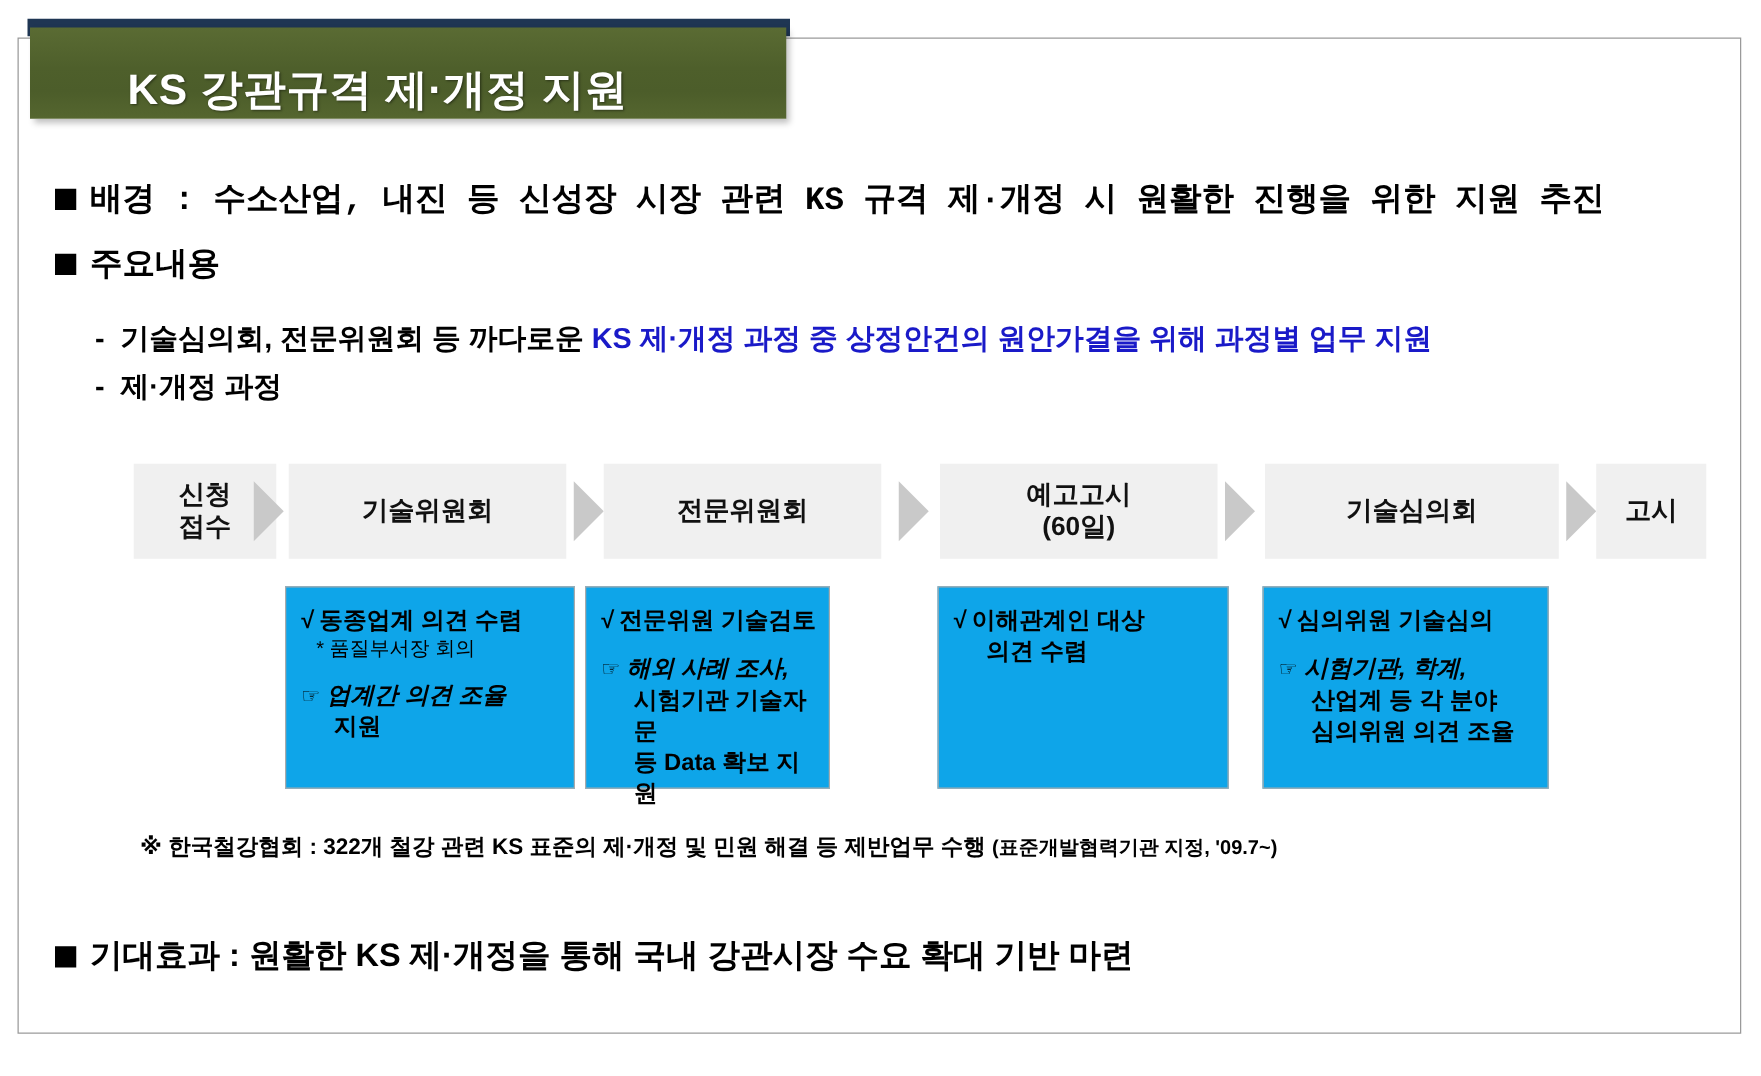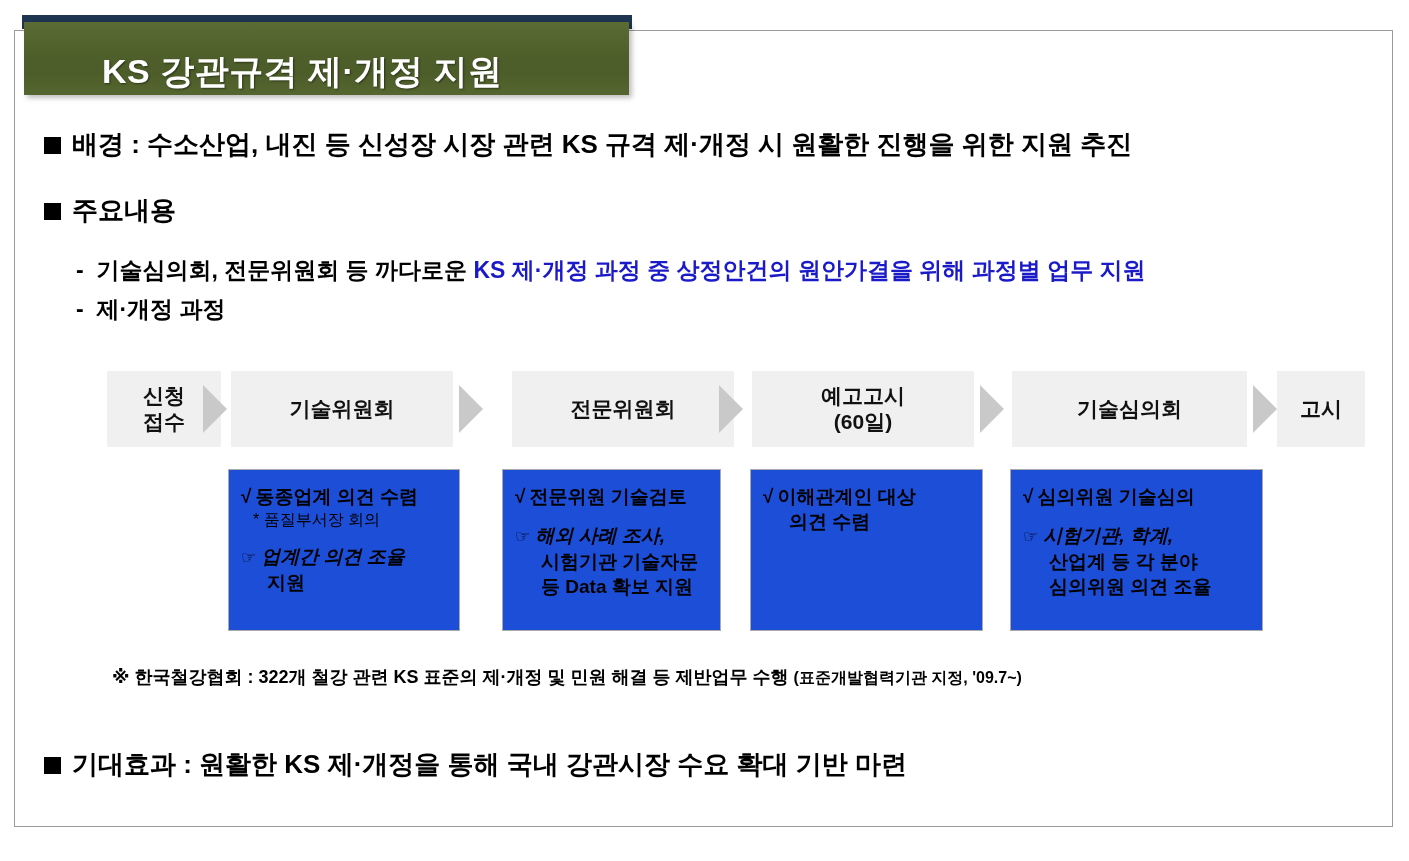--- a/index.html
+++ b/index.html
@@ -68,21 +68,21 @@
   }
 
   .lvl1 {
     position: absolute;
     font-size: 26px;
     font-weight: bold;
     color: #000000;
     white-space: nowrap;
     line-height: 1.1;
   }
-  .row-bg    { left: 44px;  top: 130px; }
+  .row-bg    { left: 44px;  top: 146px; font-family: Liberation Mono, monospace; }
   .row-main  { left: 44px;  top: 196px; }
   .row-eff   { left: 44px;  top: 750px; }
 
   .lvl2 {
     position: absolute;
     font-size: 23px;
     font-weight: bold;
     color: #000000;
     white-space: nowrap;
     line-height: 1.1;
@@ -121,21 +121,21 @@
     border-top: 24px solid transparent;
     border-bottom: 24px solid transparent;
     border-left: 24px solid #c9c9c9;
   }
 
   
   .detail {
     position: absolute;
     top: 469px;
     height: 162px;
-    background: #1d4ed8;
+    background: #0ea5e9;
     border: 1px solid #aaaaaa;
     box-sizing: border-box;
     padding: 14px 10px 8px 12px;
     font-size: 19px;
     font-weight: bold;
     color: #000000;
     line-height: 1.32;
   }
   .detail .check { white-space: nowrap; }
   .detail .sub {
@@ -204,21 +204,21 @@
         <div>접수</div>
       </div>
     </div>
     <div class="arrow" style="left:96px;"></div>
 
     <div class="flow-box" style="left:124px; width:222px;">
       <div>기술위원회</div>
     </div>
     <div class="arrow" style="left:352px;"></div>
 
-    <div class="flow-box" style="left:405px; width:222px;">
+    <div class="flow-box" style="left:376px; width:222px;">
       <div>전문위원회</div>
     </div>
     <div class="arrow" style="left:612px;"></div>
 
     <div class="flow-box" style="left:645px; width:222px;">
       <div>
         <div>예고고시</div>
         <div>(60일)</div>
       </div>
     </div>
@@ -238,39 +238,39 @@
     <div class="check">
       <span class="glyph-check">√</span><span>동종업계 의견 수렴</span>
     </div>
     <div class="sub">* 품질부서장 회의</div>
     <div class="hand">
       <span class="glyph-hand">☞</span><span>업계간 의견 조율</span>
     </div>
     <div class="cont">지원</div>
   </div>
 
-  <div class="detail" style="left:502px; width:219px;">
+  <div class="detail" style="left:468px; width:196px;">
     <div class="check">
       <span class="glyph-check">√</span><span>전문위원 기술검토</span>
     </div>
     <div class="hand">
       <span class="glyph-hand">☞</span><span>해외 사례 조사,</span>
     </div>
     <div class="cont">시험기관 기술자문</div>
     <div class="cont">등 Data 확보 지원</div>
   </div>
 
   <div class="detail" style="left:750px; width:233px;">
     <div class="check">
       <span class="glyph-check">√</span><span>이해관계인 대상</span>
     </div>
     <div class="cont">의견 수렴</div>
   </div>
 
-  <div class="detail" style="left:1010px; width:253px;">
+  <div class="detail" style="left:1010px; width:229px;">
     <div class="check">
       <span class="glyph-check">√</span><span>심의위원 기술심의</span>
     </div>
     <div class="hand">
       <span class="glyph-hand">☞</span><span>시험기관, 학계,</span>
     </div>
     <div class="cont">산업계 등 각 분야</div>
     <div class="cont">심의위원 의견 조율</div>
   </div>
 

